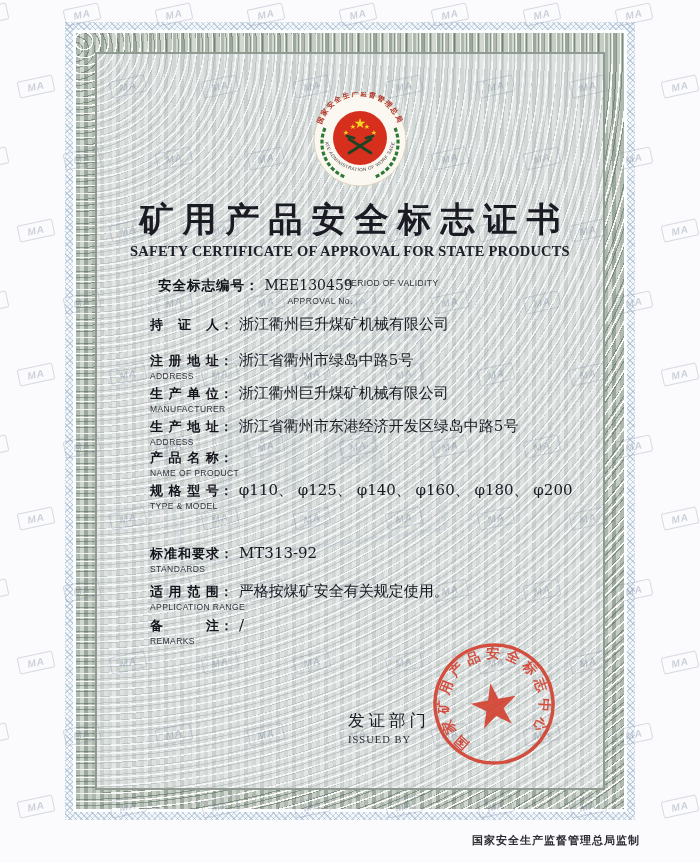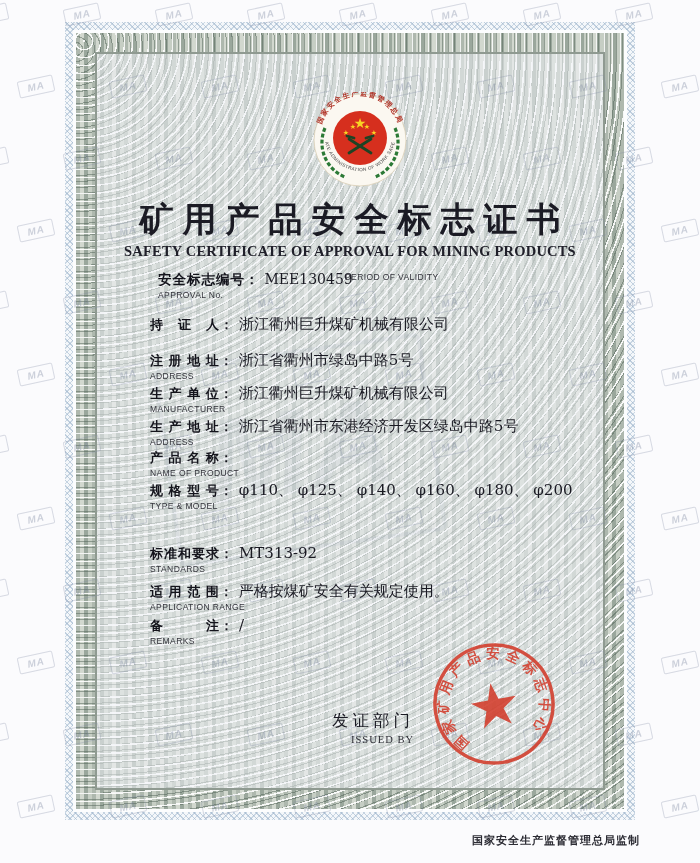--- a/index.html
+++ b/index.html
@@ -66,32 +66,32 @@
   }
   
   .cjk-label { font-weight:bold; font-size:13px; color:#14141c; letter-spacing:1px; white-space:pre; }
   .value { font-family:"DejaVu Serif", serif; font-size:15px; color:#191922; margin-left:5px; white-space:pre; }
   .en-label {
     font-size:8.5px; color:#33333b; letter-spacing:0.4px; margin-top:1px;
     font-family:"Liberation Sans", sans-serif;
   }
   .field { position:absolute; left:150px; }
   .fline { display:flex; align-items:baseline; }
-  .hdr-group { position:absolute; top:271px; }
+  .hdr-group { position:absolute; top:277px;text-align:right; }
   .hdr-group .cjk-label { font-size:13.5px; }
   .hdr-group .value { font-size:14px; }
   .hdr-approval { left:158px; }
   .hdr-validity { left:345px; }
   
   .statement {
     position:absolute; left:130px; top:651px; width:478px;
     font-family:"DejaVu Serif", serif; font-size:14.3px; line-height:1.52;
     text-indent:2em; color:#191922;
   }
-  .issued { position:absolute; left:332px; top:710px; text-align:right; }
+  .issued { position:absolute; left:348px; top:710px; text-align:left; }
   .issued-cjk { font-size:16.5px; letter-spacing:4px; color:#1b1b24; font-family:"DejaVu Serif", serif; }
   .issued-en { font-size:10.5px; letter-spacing:1px; color:#2e2e36; font-family:"Liberation Serif", serif; margin-top:2px; }
   .issue-date {
     position:absolute; left:343px; top:739px;
     font-family:"DejaVu Serif", serif; font-size:15.5px; color:#1b1b24;
   }
   .seal { position:absolute; left:431px; top:641px; z-index:5; mix-blend-mode:multiply; }
   .footer-note {
     position:absolute; right:60px; top:833px;
     font-size:11px; letter-spacing:1px; color:#2c2c34; font-weight:bold;
@@ -233,21 +233,21 @@
       <text font-size="7" fill="#b03226" letter-spacing="1.6" font-weight="bold">
         <textPath href="#embTop" startOffset="50%" text-anchor="middle">国家安全生产监督管理总局</textPath>
       </text>
       <path id="embBot" d="M13,50 A36,38 0 0 0 83,50" fill="none"></path>
       <text font-size="4.6" fill="#3a3a3a" letter-spacing="0.4">
         <textPath href="#embBot" startOffset="50%" text-anchor="middle">STATE ADMINISTRATION OF WORK SAFETY</textPath>
       </text>
     </svg>
 
     <div class="title">矿用产品安全标志证书</div>
-    <div class="subtitle">SAFETY CERTIFICATE OF APPROVAL FOR MINING PRODUCTS</div>
+    <div class="subtitle">SAFETY CERTIFICATE OF APPROVAL FOR STATE PRODUCTS</div>
 
     <div class="hdr-group hdr-approval">
       <div class="fline">
         <span class="cjk-label">安全标志编号：</span>
         <span class="value">MEE130459</span>
       </div>
       <div class="en-label">APPROVAL No.</div>
     </div>
     <div class="hdr-group hdr-validity">
       <div class="en-label">PERIOD OF VALIDITY</div>

